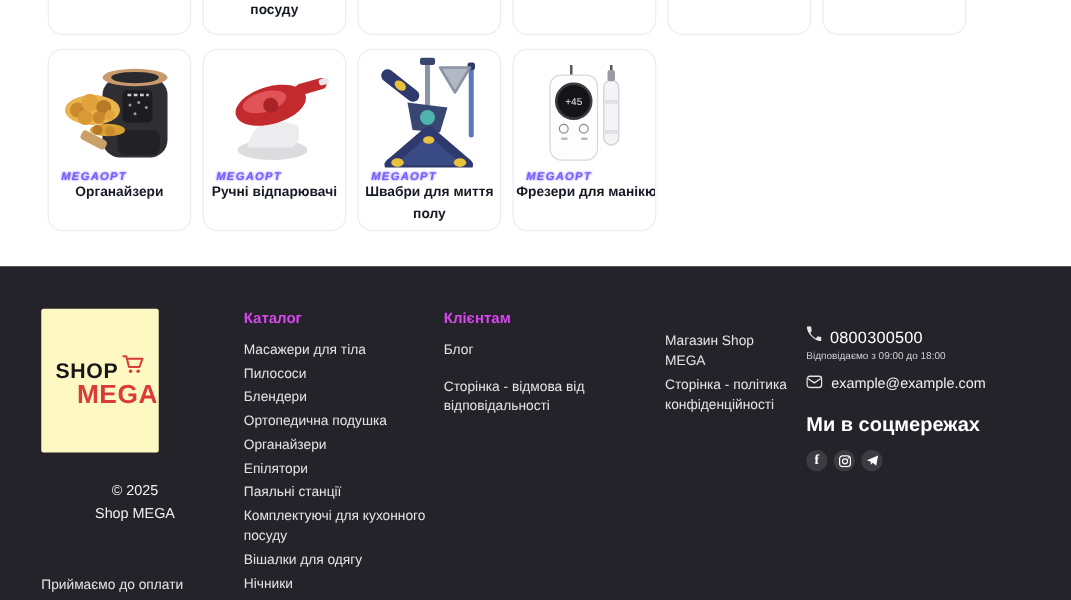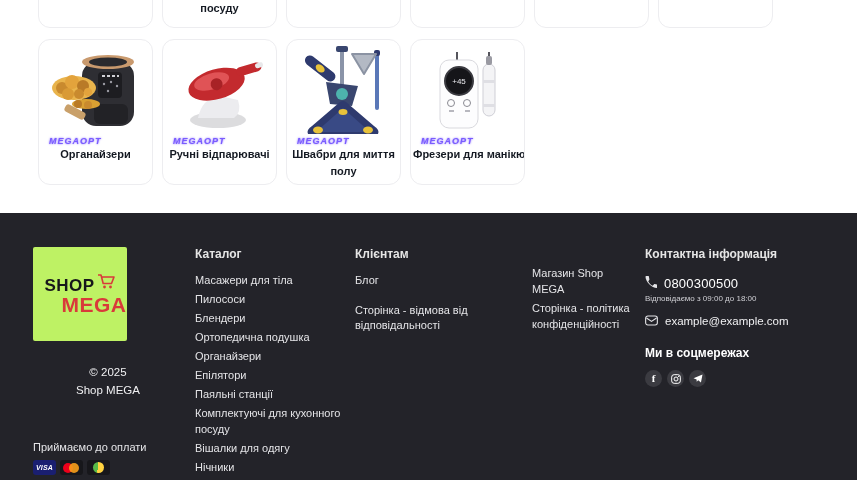--- a/index.html
+++ b/index.html
@@ -26,27 +26,27 @@
   .watermark { position:absolute; left:10px; top:96px; font-size:9px; font-weight:800;
                font-style:italic; color:#7a5cff; letter-spacing:1px; filter:blur(0.6px);
                text-shadow:0 0 2px #7a5cff; }
   .card-label { text-align:center; font-size:11px; font-weight:700; color:#141922;
                 line-height:17px; padding:4px 2px 0 2px; }
   .card-label.nowrap { white-space:nowrap; }
 
   
   footer { position:absolute; left:0; top:213px; width:857px; height:267px; background:#232329; }
   .fcol { position:absolute; color:#e4e4e7; }
-  .f-title { font-size:12px; font-weight:700; color:#e5e5e5; }
+  .f-title { font-size:12px; font-weight:700; color:#d946ef; }
   .f-list { list-style:none; margin-top:12px; }
   .f-list li { font-size:11px; line-height:15.5px; margin-bottom:3.5px; color:#e4e4e7; cursor:pointer; }
   .f-list li.gap-top { margin-top:14px; }
 
   .brand-col { left:33px; top:34px; width:150px; }
-  .logo-box { width:94px; height:94px; background:#bef264; border-radius:2px; display:flex;
+  .logo-box { width:94px; height:115px; background:#fef9c3; border-radius:2px; display:flex;
               flex-direction:column; align-items:center; justify-content:center; cursor:pointer; }
   .logo-top { display:flex; align-items:flex-end; gap:2px; }
   .logo-shop { font-size:17px; font-weight:900; letter-spacing:0.5px; color:#17171b; line-height:16px; }
   .logo-mega { font-size:21px; font-weight:900; letter-spacing:0.5px; color:#d93a3a; line-height:20px; margin-top:1px;padding-left:28px; }
   .copyright { margin-top:22px; font-size:11.5px; line-height:18px; color:#f0f0f2;text-align:center; }
   .pay-label { margin-top:42px; font-size:11px; color:#e4e4e7; }
   .pay-row { display:flex; gap:4px; margin-top:7px; }
   .pay-badge { width:23px; height:15px; border-radius:3px; display:flex; align-items:center;
                justify-content:center; position:relative; overflow:hidden; }
   .pay-visa { background:#1a1f71; }
@@ -63,21 +63,21 @@
   .clients-col { left:355px; top:34px; width:135px; }
   .pages-col   { left:497px; top:53px; width:140px; }
   .pages-col li { margin-bottom:4px;padding-left:35px; }
   .contact-col { left:645px; top:34px; width:175px; }
 
   .contact-row { display:flex; align-items:center; gap:7px; margin-top:13px; cursor:pointer;text-align:center; }
   .contact-row svg { flex:0 0 auto; }
   .phone-num { font-size:13px; color:#ffffff; letter-spacing:0.2px; }
   .phone-note { font-size:8px; color:#cfcfd4; margin-top:2px; margin-left:0; }
   .email-txt { font-size:11.5px; color:#f0f0f2; }
-  .social-title { font-size:12px; font-weight:700; color:#fff; margin-top:16px; }
+  .social-title { font-size:16px; font-weight:700; color:#fff; margin-top:16px; }
   .social-row { display:flex; gap:5px; margin-top:10px; }
   .social-btn { width:17px; height:17px; border-radius:50%; background:#3b3b41; display:flex;
                 align-items:center; justify-content:center; cursor:pointer; }
   .social-btn svg { display:block; }
   .fb-f { color:#fff; font-size:11px; font-weight:700; font-family:"Liberation Serif", serif; line-height:1; }
 </style>
 </head>
 <body>
 
 <div class="page">
@@ -270,21 +270,20 @@
     </div>
 
     <div class="fcol pages-col">
       <ul class="f-list" style="margin-top:0">
         <li>Магазин Shop MEGA</li>
         <li>Сторінка - політика конфіденційності</li>
       </ul>
     </div>
 
     <div class="fcol contact-col">
-      <div class="f-title">Контактна інформація</div>
 
       <div class="contact-row">
         <span>
           <svg width="12" height="12" viewBox="0 0 24 24">
             <path d="M6.6 10.8c1.9 3.7 4.9 6.7 8.6 8.6l2.9-2.9c.4-.4.9-.5 1.4-.3 1.5.5 3.1.8 4.8.8.8 0 1.4.6 1.4 1.4v4.2c0 .8-.6 1.4-1.4 1.4C13.8 24 1 11.2 1 1.4 1 .6 1.6 0 2.4 0h4.2C7.4 0 8 .6 8 1.4c0 1.7.3 3.3.8 4.8.2.5 0 1-.3 1.4L6.6 10.8z" fill="#e4e4e7"></path>
           </svg>
         </span>
         <span class="phone-num">0800300500</span>
       </div>
       <div class="phone-note">Відповідаємо з 09:00 до 18:00</div>

